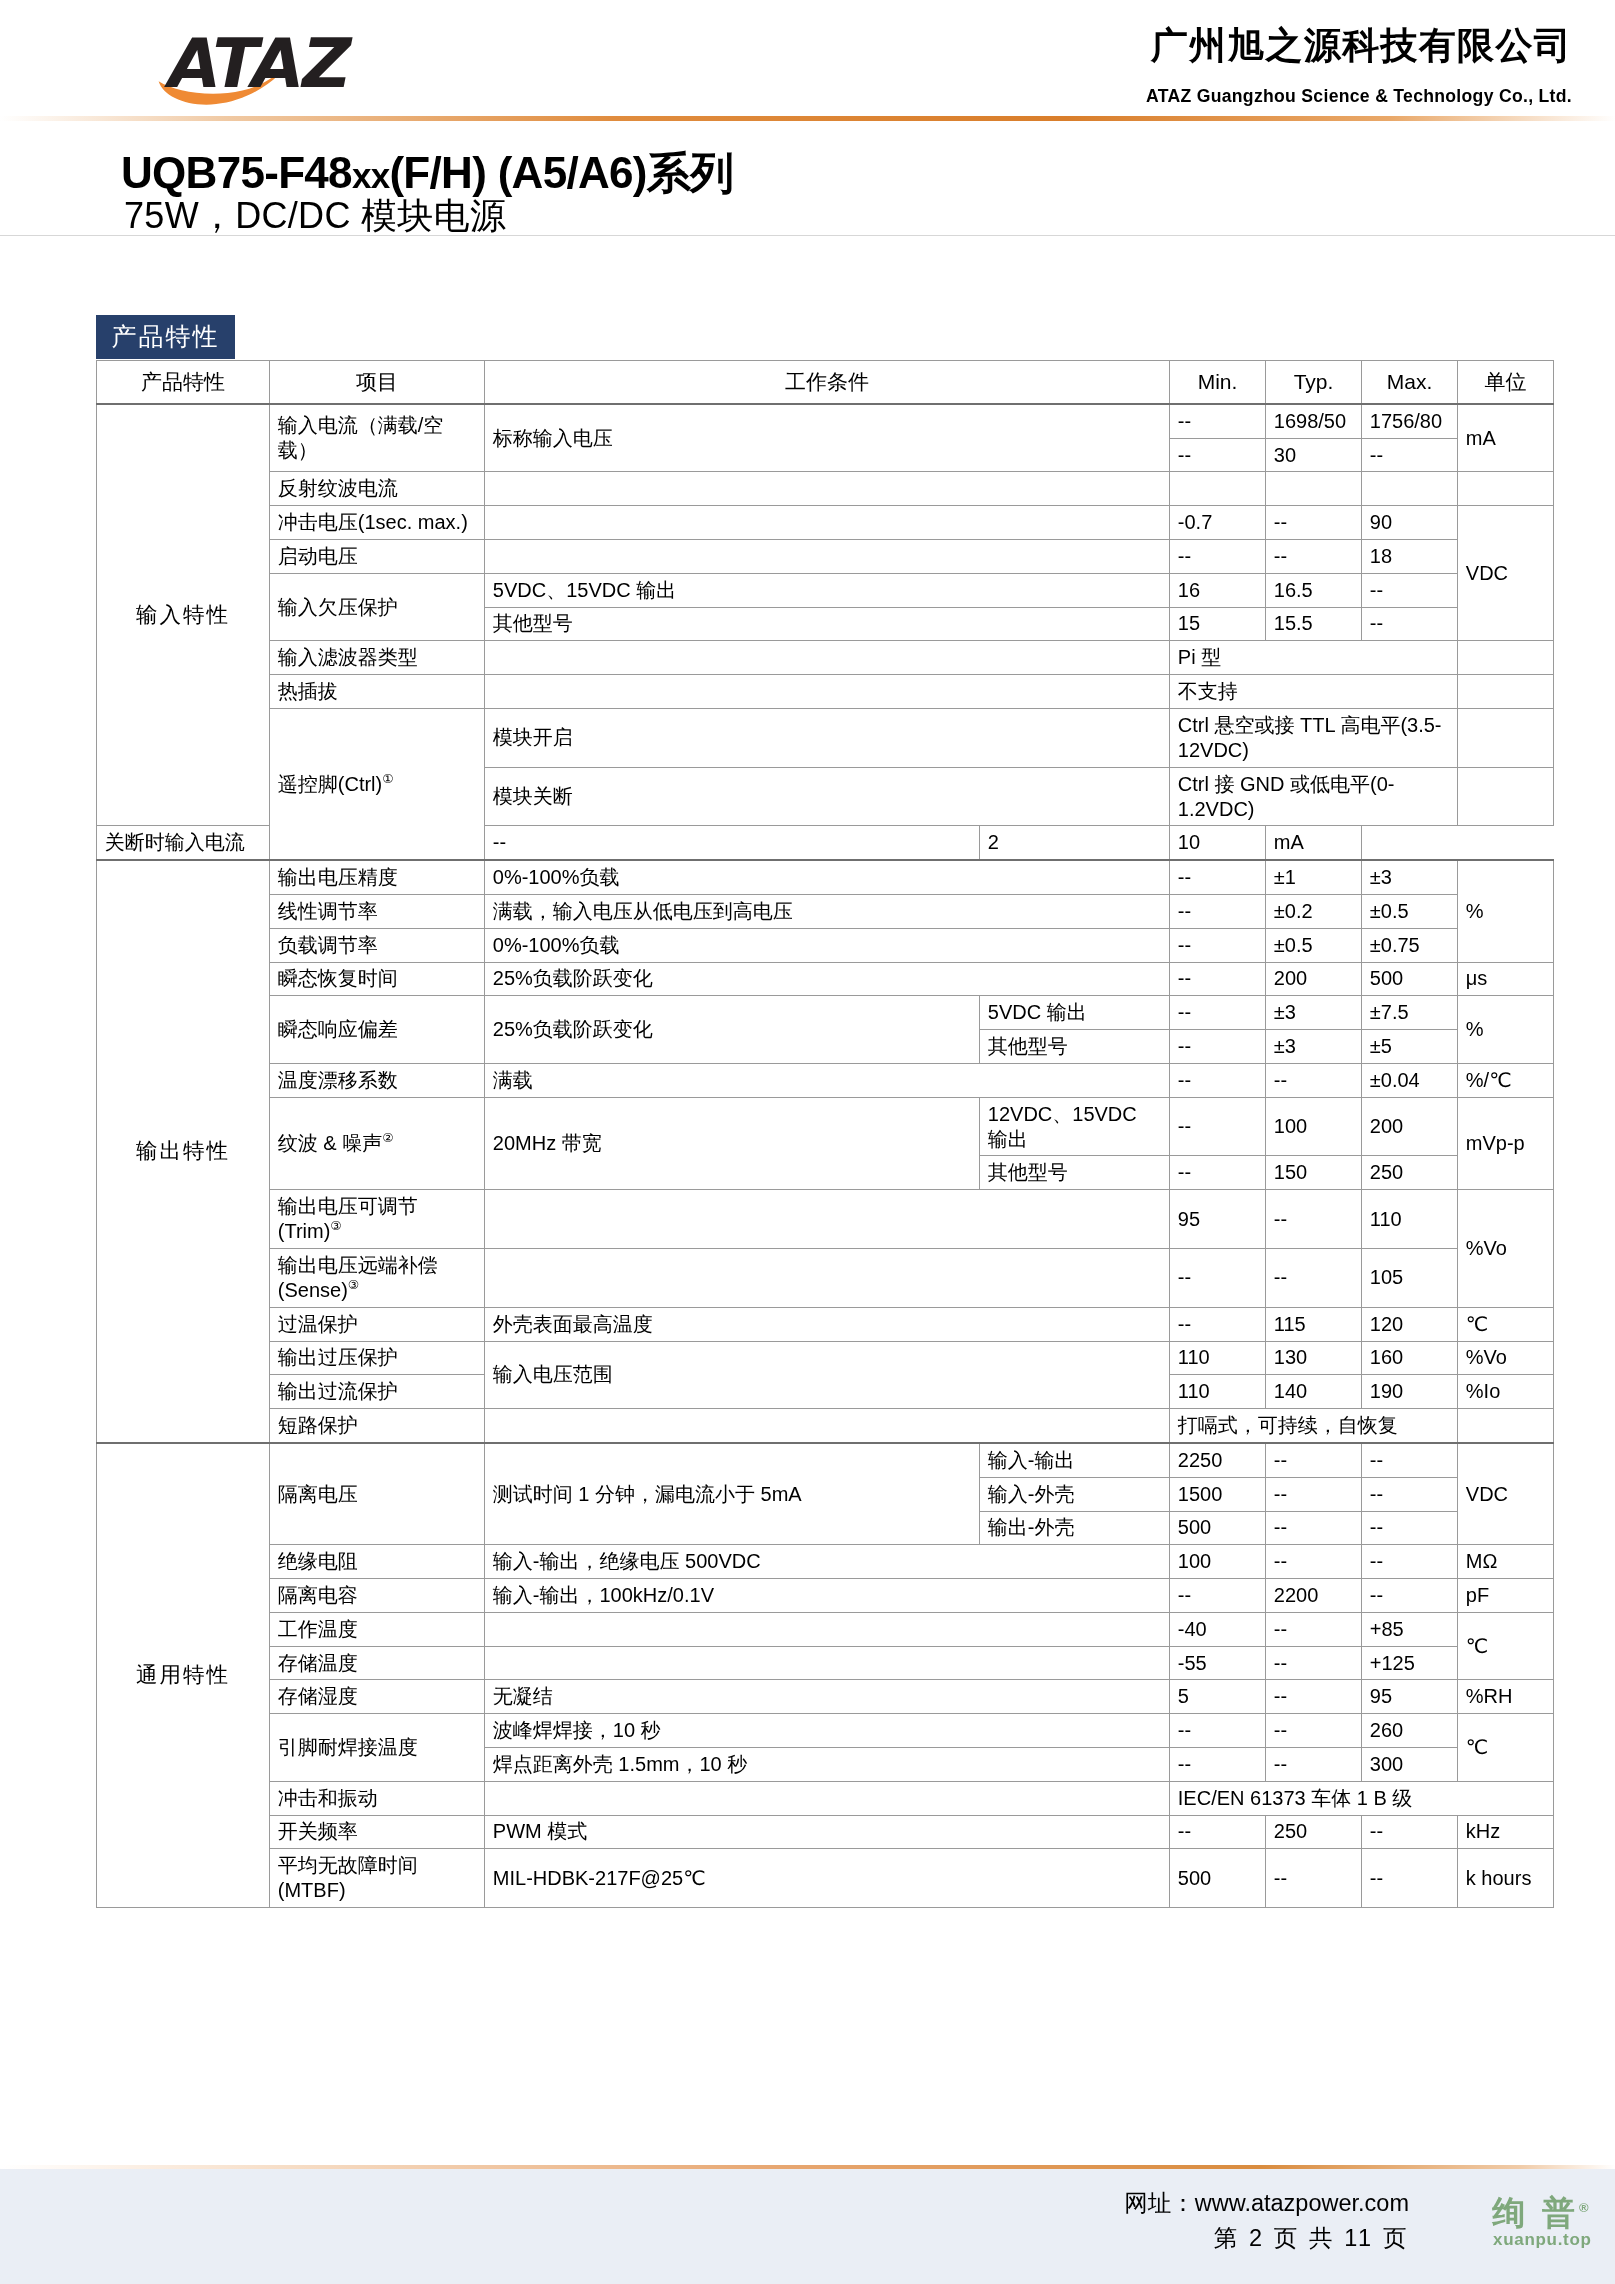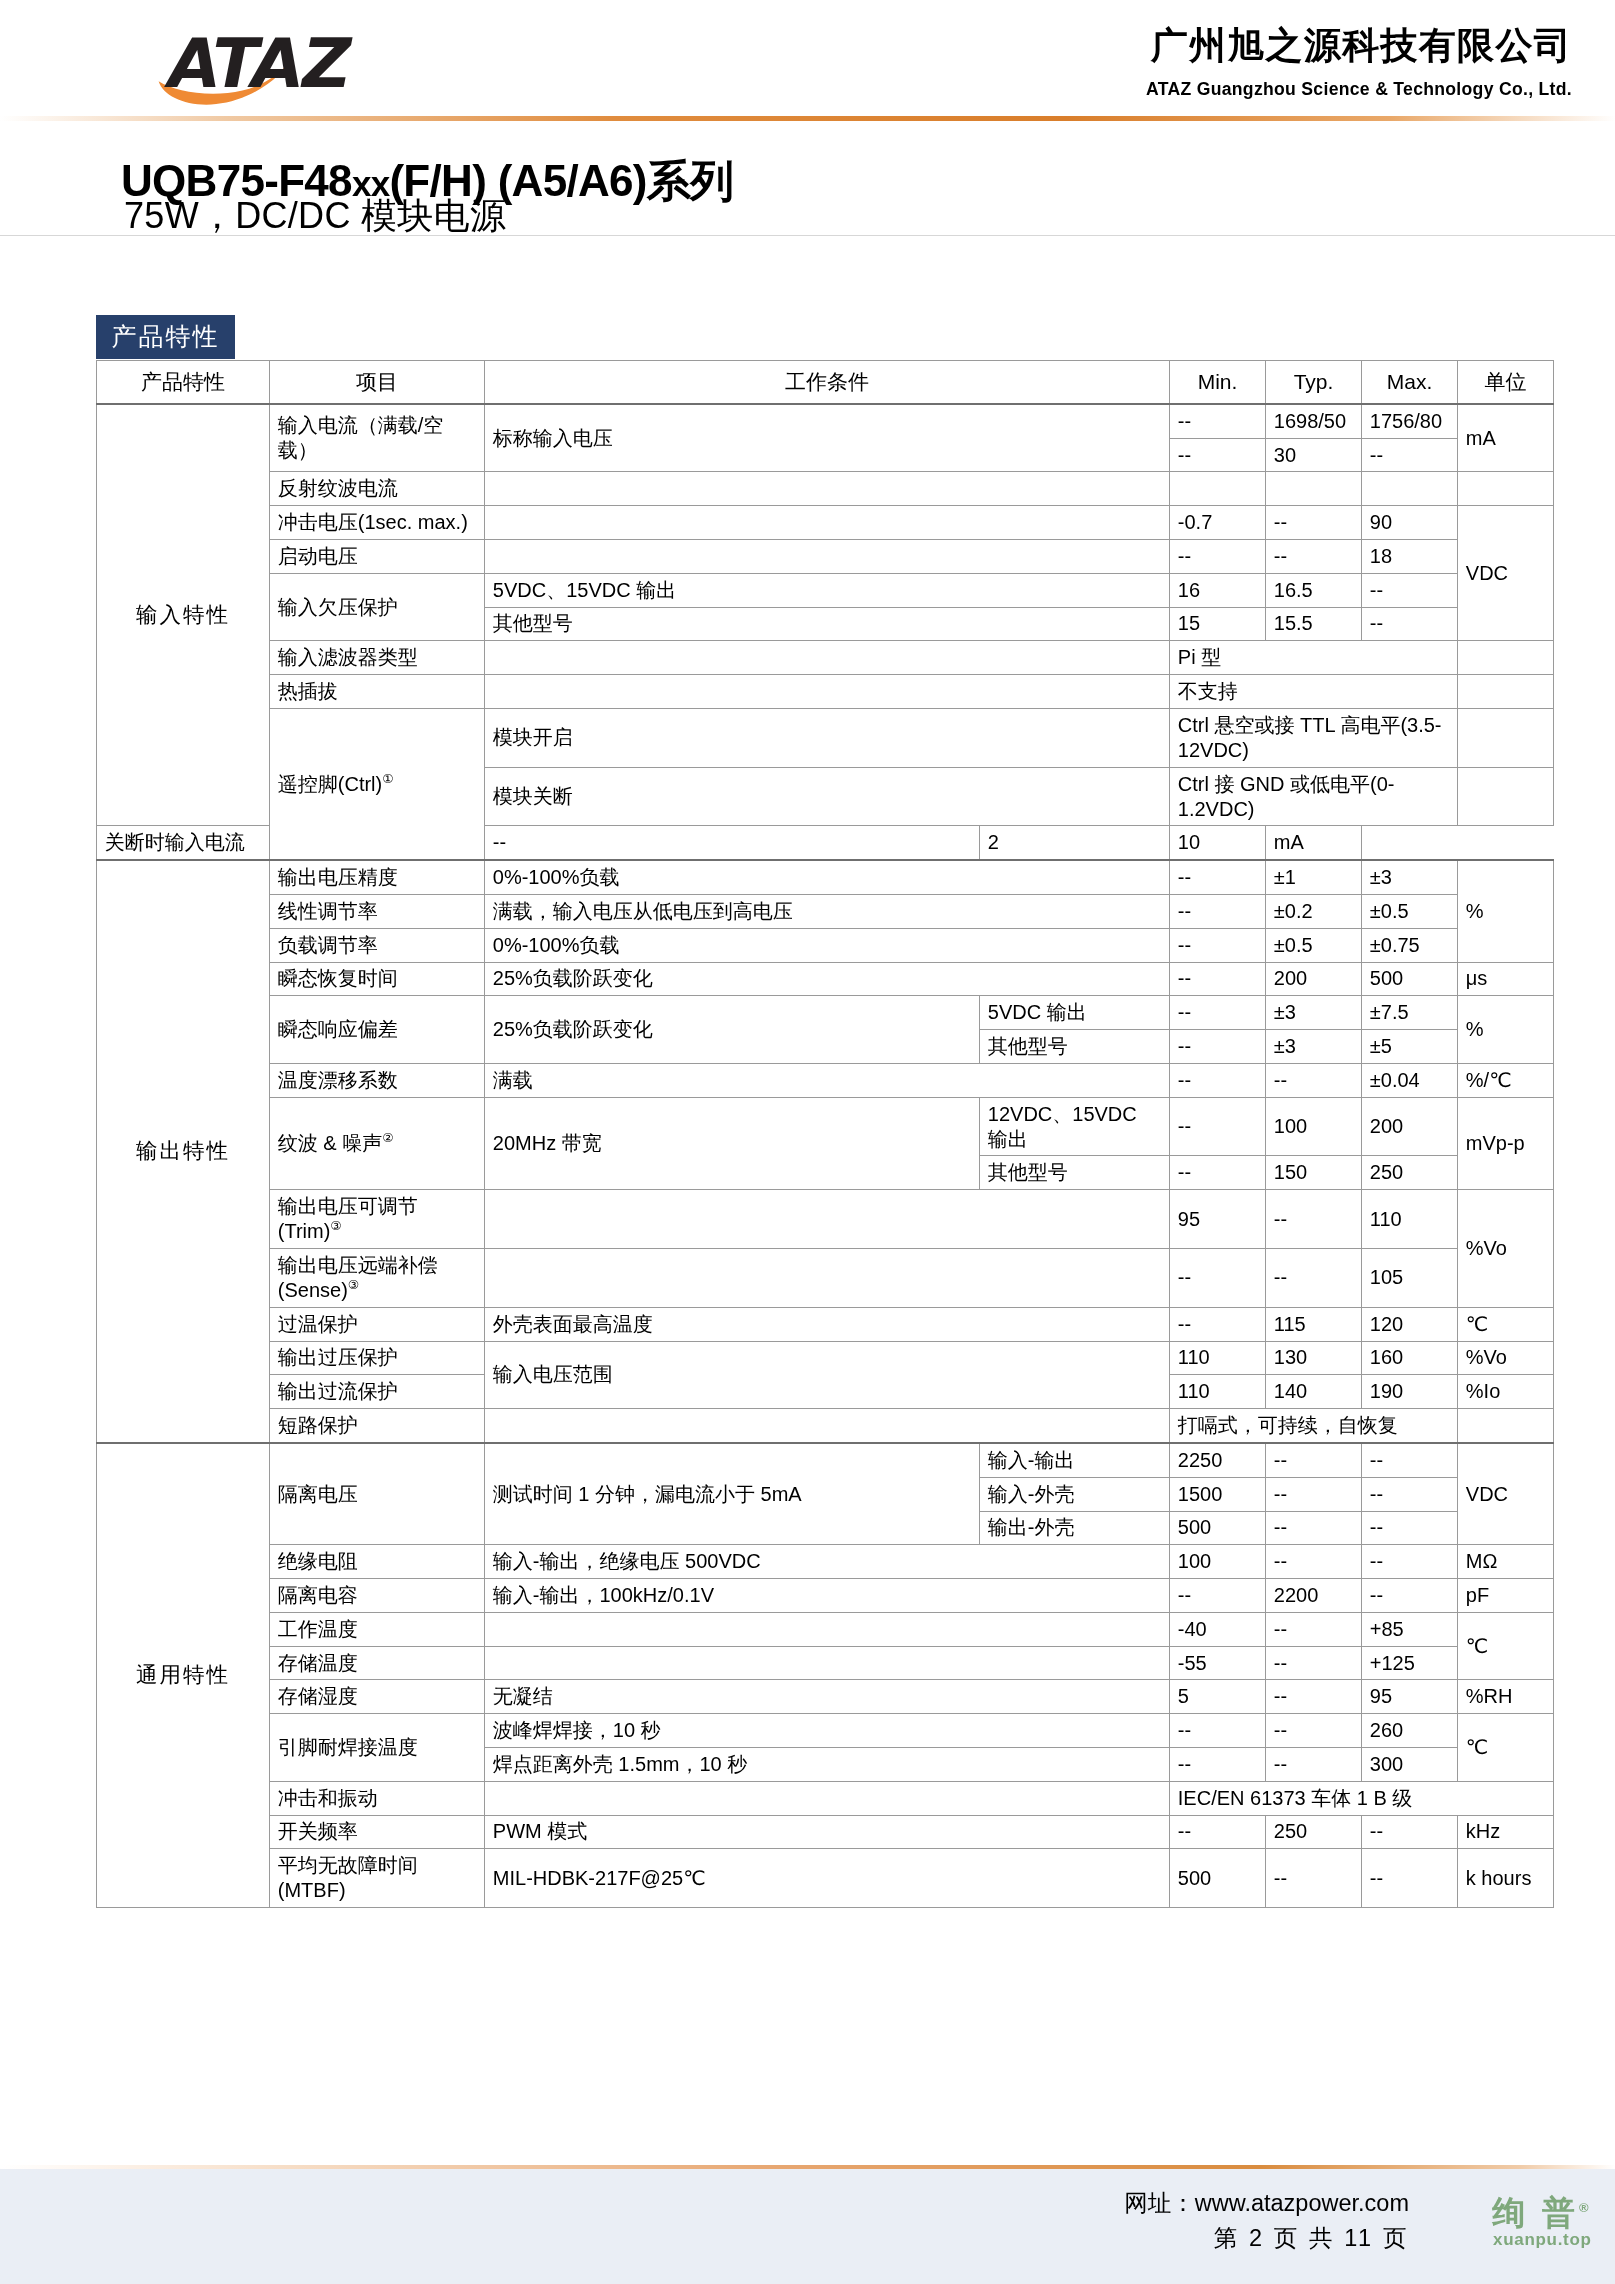--- a/index.html
+++ b/index.html
@@ -30,31 +30,31 @@
   }
   .company-block {
     position:absolute; right:44px; top:22px; text-align:right;
   }
   .company-cn {
     font-size:37px; font-weight:bold; letter-spacing:1.3px;
     line-height:47px; color:#000;
   }
   .company-en {
     font-size:17.6px; font-weight:bold; letter-spacing:0.3px;
-    line-height:25px; color:#000; margin-top:8px;
+    line-height:25px; color:#000; margin-top:15px;
   }
   .header-rule {
     position:absolute; left:0; right:0; top:116px; height:4.6px;
     background:linear-gradient(to right,#ffffff 0%,#f0c9a3 14%,#e08c3e 38%,#d97e2b 66%,#e9a869 86%,#ffffff 100%);
   }
 
   
   .title-zone { position:relative; margin-top:11.7px; height:102px; }
   .model-title {
-    position:absolute; left:121px; top:16px;
+    position:absolute; left:121px; top:8px;
     font-size:44px; font-weight:bold; letter-spacing:-0.7px;
     font-family:"Liberation Sans","DejaVu Sans",sans-serif;
     white-space:nowrap;
   }
   .model-title .xx { font-size:35px; }
   .subtitle {
     position:absolute; left:124px; top:56px;
     font-size:36px; letter-spacing:0.3px; white-space:nowrap;
   }
   .title-rule {

